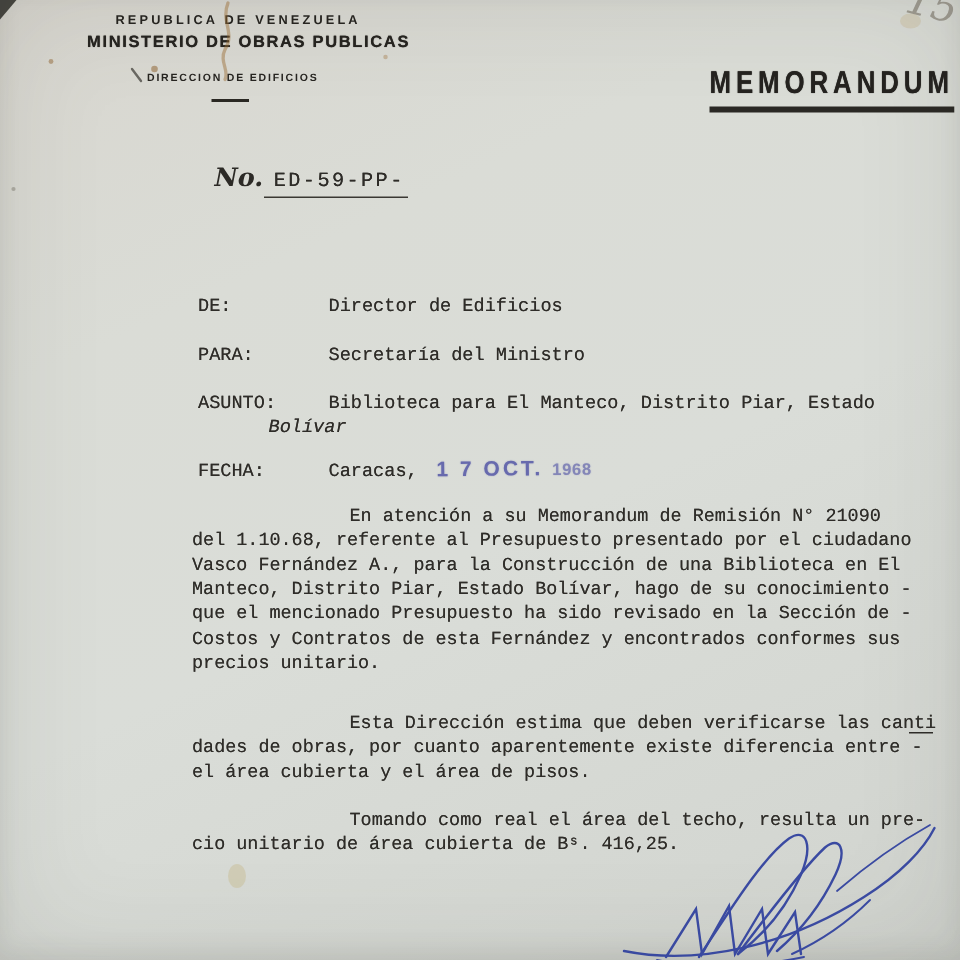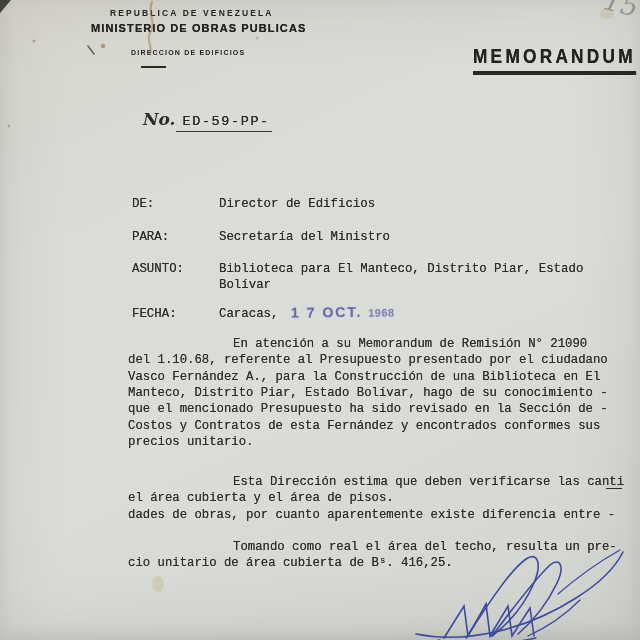--- a/index.html
+++ b/index.html
@@ -2,21 +2,21 @@
 <html><head>
 <meta charset="utf-8">
 <style>
   html,body{margin:0;padding:0;}
   body{width:640px;height:640px;position:relative;overflow:hidden;
        font-family:"Liberation Mono","DejaVu Sans Mono",monospace;}
   #paper{position:absolute;inset:0;
        background:linear-gradient(155deg,#d8d6cf 0%,#dadcd6 28%,#daddd8 55%,#d4d7d2 85%,#cfd2cd 100%);
        box-shadow:inset 0 0 70px rgba(85,85,75,.14), inset 0 -6px 14px rgba(70,70,62,.10);}
   
-  .lh{position:absolute;color:#262420;font-family:"Liberation Sans",sans-serif;font-weight:700;white-space:nowrap;margin-left:33px;}
+  .lh{position:absolute;color:#262420;font-family:"Liberation Sans",sans-serif;font-weight:700;white-space:nowrap;}
   #lh1{left:77px;top:8px;font-size:8.5px;letter-spacing:2.1px;}
   #lh2{left:12px;top:22px;font-size:11px;letter-spacing:1.1px;text-shadow:0 0 .5px #262420;padding-left:46px;}
   #lh3{left:98px;top:49px;font-size:7px;letter-spacing:1.2px;}
   #lh-rule{position:absolute;left:141px;top:66px;width:25px;height:2px;background:#2a2823;}
   
   #memo-title{position:absolute;left:473px;top:44px;color:#24221f;
       font-family:"Liberation Sans",sans-serif;font-weight:700;font-size:21px;letter-spacing:4px;
       transform:scaleX(.82);transform-origin:left top;white-space:nowrap;
       border-bottom:4px solid #2a2824;padding-bottom:3px;text-shadow:0 0 .6px #24221f;}
   
@@ -25,21 +25,21 @@
   
   #ref-line{position:absolute;left:143px;top:109px;white-space:nowrap;}
   #ref-label{font-family:"DejaVu Serif",serif;font-style:italic;font-weight:700;font-size:17px;color:#2c2a26;margin-top:37px;}
   #ref-number{font-size:13.5px;letter-spacing:1.6px;color:#2e2c28;border-bottom:1.5px solid #3a3833;
       padding:0 2px 2px 7px;text-shadow:0 0 .4px #2e2c28;}
   
   .row{position:absolute;left:132px;width:480px;color:#2e2c28;font-size:12.4px;line-height:16.3px;
       text-shadow:0 0 .4px rgba(46,44,40,.8);white-space:nowrap;}
   .row .lbl{display:inline-block;width:87px;}
   #row-de{top:196px;} #row-para{top:229px;} #row-asunto{top:261px;} #row-fecha{top:304px;}
-  .val2{margin-left:87px;}
+  .val2{margin-left:47px;font-style:italic;}
   
   #date-stamp{display:inline-block;margin-left:12px;font-family:"Liberation Sans",sans-serif;
       font-weight:700;color:#5b5ea9;letter-spacing:2px;font-size:14px;transform:rotate(-.6deg);
       text-shadow:0 0 1px rgba(91,94,169,.55);opacity:.9;}
   #date-stamp .yr{font-size:11px;letter-spacing:.5px;opacity:.75;}
   
   .para{position:absolute;left:128px;width:505px;color:#2e2c28;font-size:12.3px;line-height:16.35px;
       text-shadow:0 0 .4px rgba(46,44,40,.75);white-space:nowrap;}
   .para .ln:first-child{text-indent:105px;}
   #p1{top:336px;} #p2{top:474px;} #p3{top:539px;}
@@ -86,22 +86,22 @@
     <div class="ln">En atención a su Memorandum de Remisión N° 21090</div>
     <div class="ln">del 1.10.68, referente al Presupuesto presentado por el ciudadano</div>
     <div class="ln">Vasco Fernández A., para la Construcción de una Biblioteca en El</div>
     <div class="ln">Manteco, Distrito Piar, Estado Bolívar, hago de su conocimiento -</div>
     <div class="ln">que el mencionado Presupuesto ha sido revisado en la Sección de -</div>
     <div class="ln">Costos y Contratos de esta Fernández y encontrados conformes sus</div>
     <div class="ln">precios unitario.</div>
   </div>
   <div class="para" id="p2">
     <div class="ln">Esta Dirección estima que deben verificarse las canti</div>
+    <div class="ln">dades de obras, por cuanto aparentemente existe diferencia entre -</div>
     <div class="ln">el área cubierta y el área de pisos.</div>
-    <div class="ln">dades de obras, por cuanto aparentemente existe diferencia entre -</div>
     <div id="canti-underline"></div>
   </div>
   <div class="para" id="p3">
     <div class="ln">Tomando como real el área del techo, resulta un pre-</div>
     <div class="ln">cio unitario de área cubierta de Bˢ. 416,25.</div>
   </div>
 
   <svg id="signature" viewBox="0 0 232 92" fill="none" stroke="#2e3f9e" stroke-linecap="round" stroke-width="1.6" opacity="0.92">
     <path d="M8,86 C58,96 118,82 168,50 C192,35 208,18 215,4"></path>
     <path d="M58,90 C78,60 100,24 118,11 C130,3 134,16 126,35 C116,58 100,76 84,88"></path>

